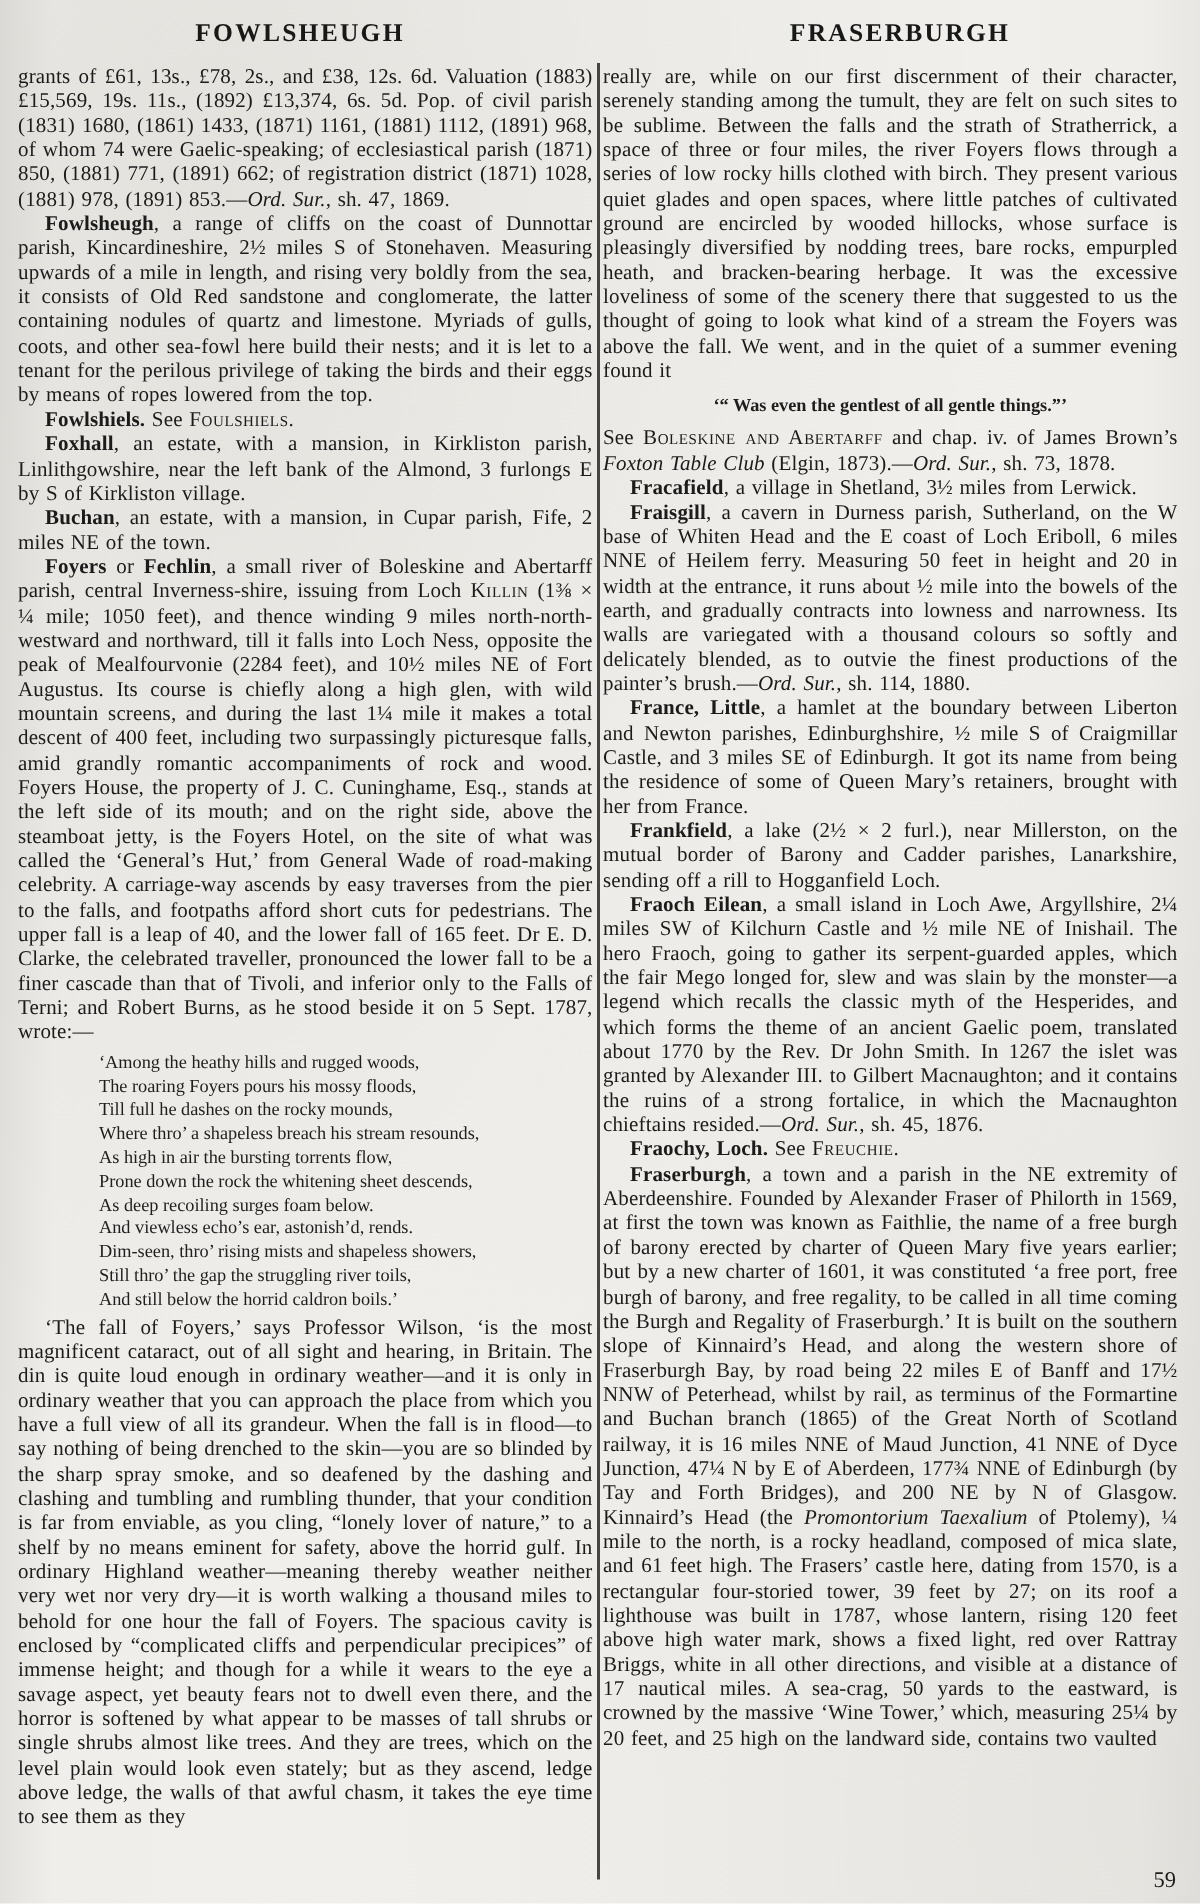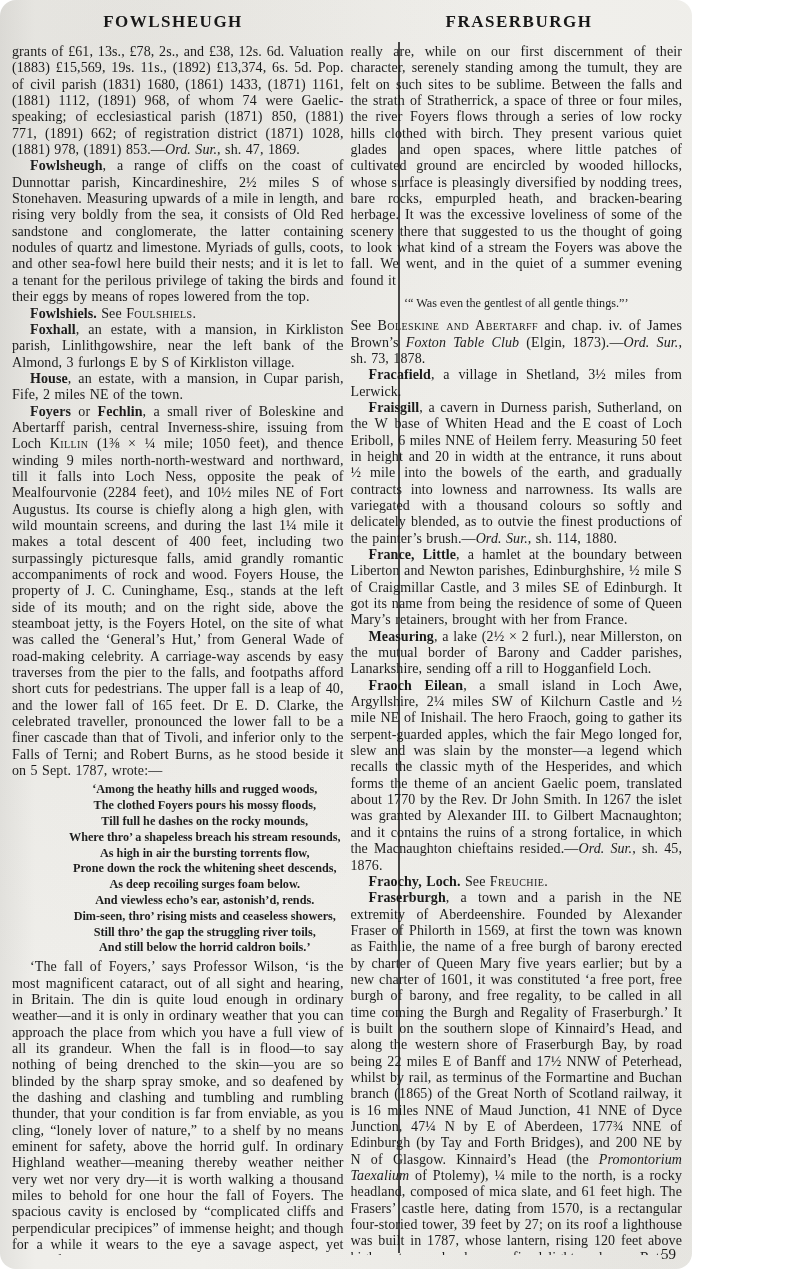--- a/index.html
+++ b/index.html
@@ -4,26 +4,25 @@
 <style>
   html, body { margin: 0; padding: 0; }
   body {
     width: 800px; height: 1269px;
     font-family: "Liberation Serif", "DejaVu Serif", serif;
     color: #1b1b1b;
     overflow: hidden;
   }
   .page {
     position: relative;
-    width: 692px; height: 1269px;
+    width: 800px; height: 1269px;
     background:
       radial-gradient(ellipse at 18% 10%, rgba(120,115,105,0.10), rgba(0,0,0,0) 55%),
       radial-gradient(ellipse at 95% 95%, rgba(110,105,95,0.08), rgba(0,0,0,0) 50%),
       linear-gradient(90deg, #e2e1dd 0px, #efeeea 35px, #f1f0ec 380px, #efeeea 760px, #e7e6e2 800px);
-    border-radius: 16px;
   }
   .running-heads {
     position: absolute; top: 12px; left: 0; right: 0;
     display: flex;
   }
   .running-heads .head {
     width: 50%;
     text-align: center;
     font-weight: bold;
     font-size: 17px;
@@ -55,28 +54,27 @@
     word-spacing: 0.8px;
   }
   .col p.noindent { text-indent: 0; }
   .b { font-weight: bold; }
   .i { font-style: italic; }
   .sc { font-variant: small-caps; letter-spacing: 0.4px; }
   .poem {
     margin: 3px 0 3px 54px;
     font-size: 12.2px;
     line-height: 15.8px;
-    font-weight: bold;
+    font-weight: normal;
     color: #1e1e1e;
-    text-align: center;
   }
   .quote {
     text-align: center;
     font-size: 12.2px;
-    font-weight: normal;
+    font-weight: bold;
     margin: 7px 0 7px 0;
     color: #1e1e1e;
   }
   .page-number {
     position: absolute;
     bottom: 6px; right: 16px;
     font-size: 15px;
     color: #1b1b1b;
   }
 </style>
@@ -90,45 +88,45 @@
   </div>
 
   <div class="divider"></div>
 
   <div class="columns">
     <div class="col">
         <p class="body noindent"><span>grants of £61, 13s., £78, 2s., and £38, 12s. 6d.  Valuation (1883) £15,569, 19s. 11s., (1892) £13,374, 6s. 5d.  Pop. of civil parish (1831) 1680, (1861) 1433, (1871) 1161, (1881) 1112, (1891) 968, of whom 74 were Gaelic-speaking; of ecclesiastical parish (1871) 850, (1881) 771, (1891) 662; of registration district (1871) 1028, (1881) 978, (1891) 853.—</span><span class="i">Ord. Sur.</span><span>, sh. 47, 1869.</span></p>
         <p class="body"><span class="b">Fowlsheugh</span><span>, a range of cliffs on the coast of Dunnottar parish, Kincardineshire, 2½ miles S of Stonehaven. Measuring upwards of a mile in length, and rising very boldly from the sea, it consists of Old Red sandstone and conglomerate, the latter containing nodules of quartz and limestone.  Myriads of gulls, coots, and other sea-fowl here build their nests; and it is let to a tenant for the perilous privilege of taking the birds and their eggs by means of ropes lowered from the top.</span></p>
         <p class="body"><span class="b">Fowlshiels.</span><span>  See </span><span class="sc">Foulshiels</span><span>.</span></p>
         <p class="body"><span class="b">Foxhall</span><span>, an estate, with a mansion, in Kirkliston parish, Linlithgowshire, near the left bank of the Almond, 3 furlongs E by S of Kirkliston village.</span></p>
-        <p class="body"><span class="b">House</span><span>, an estate, with a mansion, in Cupar parish, Fife, 2 miles NE of the town.</span></p>
+        <p class="body"><span class="b">Buchan</span><span>, an estate, with a mansion, in Cupar parish, Fife, 2 miles NE of the town.</span></p>
         <p class="body"><span class="b">Foyers</span><span> or </span><span class="b">Fechlin</span><span>, a small river of Boleskine and Abertarff parish, central Inverness-shire, issuing from Loch </span><span class="sc">Killin</span><span> (1⅜ × ¼ mile; 1050 feet), and thence winding 9 miles north-north-westward and northward, till it falls into Loch Ness, opposite the peak of Mealfourvonie (2284 feet), and 10½ miles NE of Fort Augustus.  Its course is chiefly along a high glen, with wild mountain screens, and during the last 1¼ mile it makes a total descent of 400 feet, including two surpassingly picturesque falls, amid grandly romantic accompaniments of rock and wood.  Foyers House, the property of J. C. Cuninghame, Esq., stands at the left side of its mouth; and on the right side, above the steamboat jetty, is the Foyers Hotel, on the site of what was called the ‘General’s Hut,’ from General Wade of road-making celebrity.  A carriage-way ascends by easy traverses from the pier to the falls, and footpaths afford short cuts for pedestrians.  The upper fall is a leap of 40, and the lower fall of 165 feet.  Dr E. D. Clarke, the celebrated traveller, pronounced the lower fall to be a finer cascade than that of Tivoli, and inferior only to the Falls of Terni; and Robert Burns, as he stood beside it on 5 Sept. 1787, wrote:—</span></p>
         <div class="poem">
           <div class="poem-line">‘Among the heathy hills and rugged woods,</div>
-          <div class="poem-line">The clothed Foyers pours his mossy floods,</div>
+          <div class="poem-line">The roaring Foyers pours his mossy floods,</div>
           <div class="poem-line">Till full he dashes on the rocky mounds,</div>
           <div class="poem-line">Where thro’ a shapeless breach his stream resounds,</div>
           <div class="poem-line">As high in air the bursting torrents flow,</div>
           <div class="poem-line">Prone down the rock the whitening sheet descends,</div>
           <div class="poem-line">As deep recoiling surges foam below.</div>
           <div class="poem-line">And viewless echo’s ear, astonish’d, rends.</div>
-          <div class="poem-line">Dim-seen, thro’ rising mists and ceaseless showers,</div>
+          <div class="poem-line">Dim-seen, thro’ rising mists and shapeless showers,</div>
           <div class="poem-line">Still thro’ the gap the struggling river toils,</div>
           <div class="poem-line">And still below the horrid caldron boils.’</div>
         </div>
         <p class="body"><span>‘The fall of Foyers,’ says Professor Wilson, ‘is the most magnificent cataract, out of all sight and hearing, in Britain.  The din is quite loud enough in ordinary weather—and it is only in ordinary weather that you can approach the place from which you have a full view of all its grandeur.  When the fall is in flood—to say nothing of being drenched to the skin—you are so blinded by the sharp spray smoke, and so deafened by the dashing and clashing and tumbling and rumbling thunder, that your condition is far from enviable, as you cling, “lonely lover of nature,” to a shelf by no means eminent for safety, above the horrid gulf.  In ordinary Highland weather—meaning thereby weather neither very wet nor very dry—it is worth walking a thousand miles to behold for one hour the fall of Foyers.  The spacious cavity is enclosed by “complicated cliffs and perpendicular precipices” of immense height; and though for a while it wears to the eye a savage aspect, yet beauty fears not to dwell even there, and the horror is softened by what appear to be masses of tall shrubs or single shrubs almost like trees.  And they are trees, which on the level plain would look even stately; but as they ascend, ledge above ledge, the walls of that awful chasm, it takes the eye time to see them as they</span></p>
       </div>
     <div class="col">
         <p class="body noindent"><span>really are, while on our first discernment of their character, serenely standing among the tumult, they are felt on such sites to be sublime.  Between the falls and the strath of Stratherrick, a space of three or four miles, the river Foyers flows through a series of low rocky hills clothed with birch.  They present various quiet glades and open spaces, where little patches of cultivated ground are encircled by wooded hillocks, whose surface is pleasingly diversified by nodding trees, bare rocks, empurpled heath, and bracken-bearing herbage.  It was the excessive loveliness of some of the scenery there that suggested to us the thought of going to look what kind of a stream the Foyers was above the fall.  We went, and in the quiet of a summer evening found it</span></p>
         <div class="quote">‘“ Was even the gentlest of all gentle things.”’</div>
         <p class="body noindent"><span>See </span><span class="sc">Boleskine and Abertarff</span><span> and chap. iv. of James Brown’s </span><span class="i">Foxton Table Club</span><span> (Elgin, 1873).—</span><span class="i">Ord. Sur.</span><span>, sh. 73, 1878.</span></p>
         <p class="body"><span class="b">Fracafield</span><span>, a village in Shetland, 3½ miles from Lerwick.</span></p>
         <p class="body"><span class="b">Fraisgill</span><span>, a cavern in Durness parish, Sutherland, on the W base of Whiten Head and the E coast of Loch Eriboll, 6 miles NNE of Heilem ferry.  Measuring 50 feet in height and 20 in width at the entrance, it runs about ½ mile into the bowels of the earth, and gradually contracts into lowness and narrowness.  Its walls are variegated with a thousand colours so softly and delicately blended, as to outvie the finest productions of the painter’s brush.—</span><span class="i">Ord. Sur.</span><span>, sh. 114, 1880.</span></p>
         <p class="body"><span class="b">France, Little</span><span>, a hamlet at the boundary between Liberton and Newton parishes, Edinburghshire, ½ mile S of Craigmillar Castle, and 3 miles SE of Edinburgh.  It got its name from being the residence of some of Queen Mary’s retainers, brought with her from France.</span></p>
-        <p class="body"><span class="b">Measuring</span><span>, a lake (2½ × 2 furl.), near Millerston, on the mutual border of Barony and Cadder parishes, Lanarkshire, sending off a rill to Hogganfield Loch.</span></p>
+        <p class="body"><span class="b">Frankfield</span><span>, a lake (2½ × 2 furl.), near Millerston, on the mutual border of Barony and Cadder parishes, Lanarkshire, sending off a rill to Hogganfield Loch.</span></p>
         <p class="body"><span class="b">Fraoch Eilean</span><span>, a small island in Loch Awe, Argyllshire, 2¼ miles SW of Kilchurn Castle and ½ mile NE of Inishail.  The hero Fraoch, going to gather its serpent-guarded apples, which the fair Mego longed for, slew and was slain by the monster—a legend which recalls the classic myth of the Hesperides, and which forms the theme of an ancient Gaelic poem, translated about 1770 by the Rev. Dr John Smith.  In 1267 the islet was granted by Alexander III. to Gilbert Macnaughton; and it contains the ruins of a strong fortalice, in which the Macnaughton chieftains resided.—</span><span class="i">Ord. Sur.</span><span>, sh. 45, 1876.</span></p>
         <p class="body"><span class="b">Fraochy, Loch.</span><span>  See </span><span class="sc">Freuchie</span><span>.</span></p>
         <p class="body"><span class="b">Fraserburgh</span><span>, a town and a parish in the NE extremity of Aberdeenshire.  Founded by Alexander Fraser of Philorth in 1569, at first the town was known as Faithlie, the name of a free burgh of barony erected by charter of Queen Mary five years earlier; but by a new charter of 1601, it was constituted ‘a free port, free burgh of barony, and free regality, to be called in all time coming the Burgh and Regality of Fraserburgh.’  It is built on the southern slope of Kinnaird’s Head, and along the western shore of Fraserburgh Bay, by road being 22 miles E of Banff and 17½ NNW of Peterhead, whilst by rail, as terminus of the Formartine and Buchan branch (1865) of the Great North of Scotland railway, it is 16 miles NNE of Maud Junction, 41 NNE of Dyce Junction, 47¼ N by E of Aberdeen, 177¾ NNE of Edinburgh (by Tay and Forth Bridges), and 200 NE by N of Glasgow.  Kinnaird’s Head (the </span><span class="i">Promontorium Taexalium</span><span> of Ptolemy), ¼ mile to the north, is a rocky headland, composed of mica slate, and 61 feet high.  The Frasers’ castle here, dating from 1570, is a rectangular four-storied tower, 39 feet by 27; on its roof a lighthouse was built in 1787, whose lantern, rising 120 feet above high water mark, shows a fixed light, red over Rattray Briggs, white in all other directions, and visible at a distance of 17 nautical miles.  A sea-crag, 50 yards to the eastward, is crowned by the massive ‘Wine Tower,’ which, measuring 25¼ by 20 feet, and 25 high on the landward side, contains two vaulted</span></p>
       </div>
   </div>
 
   <div class="page-number">59</div>
 </div>
 
 </body></html>

